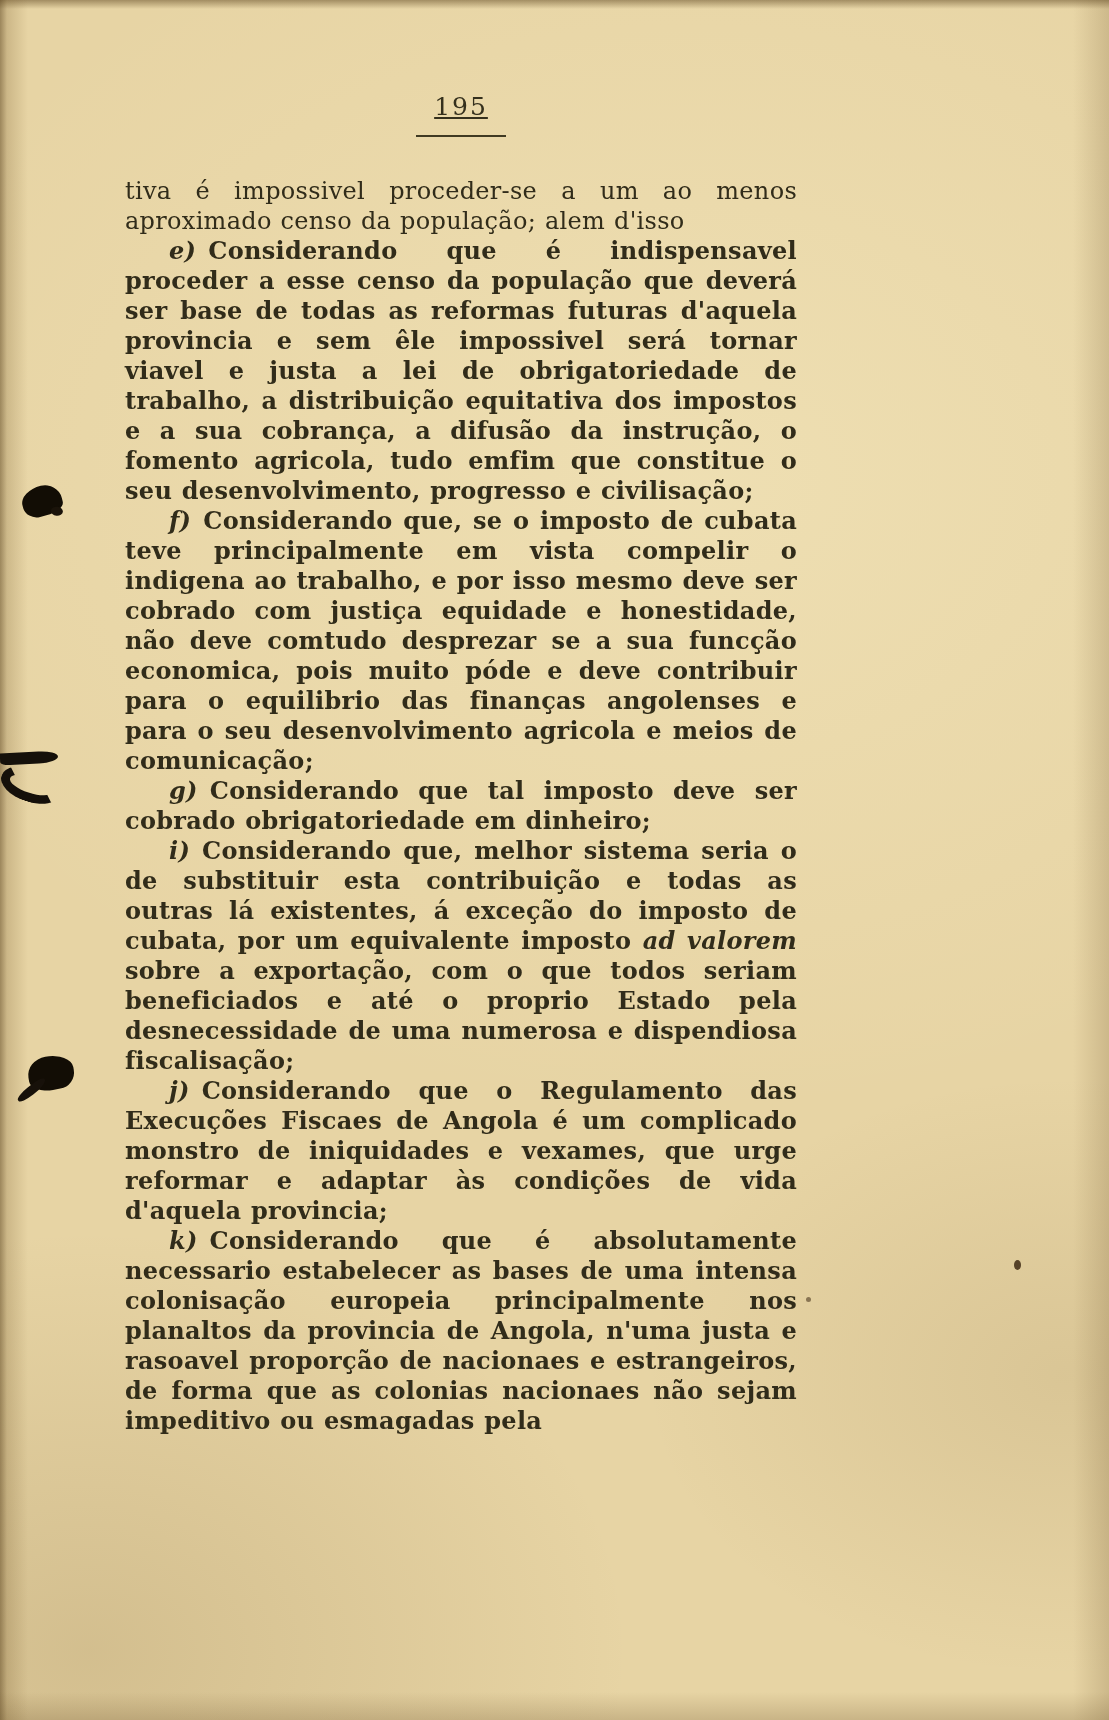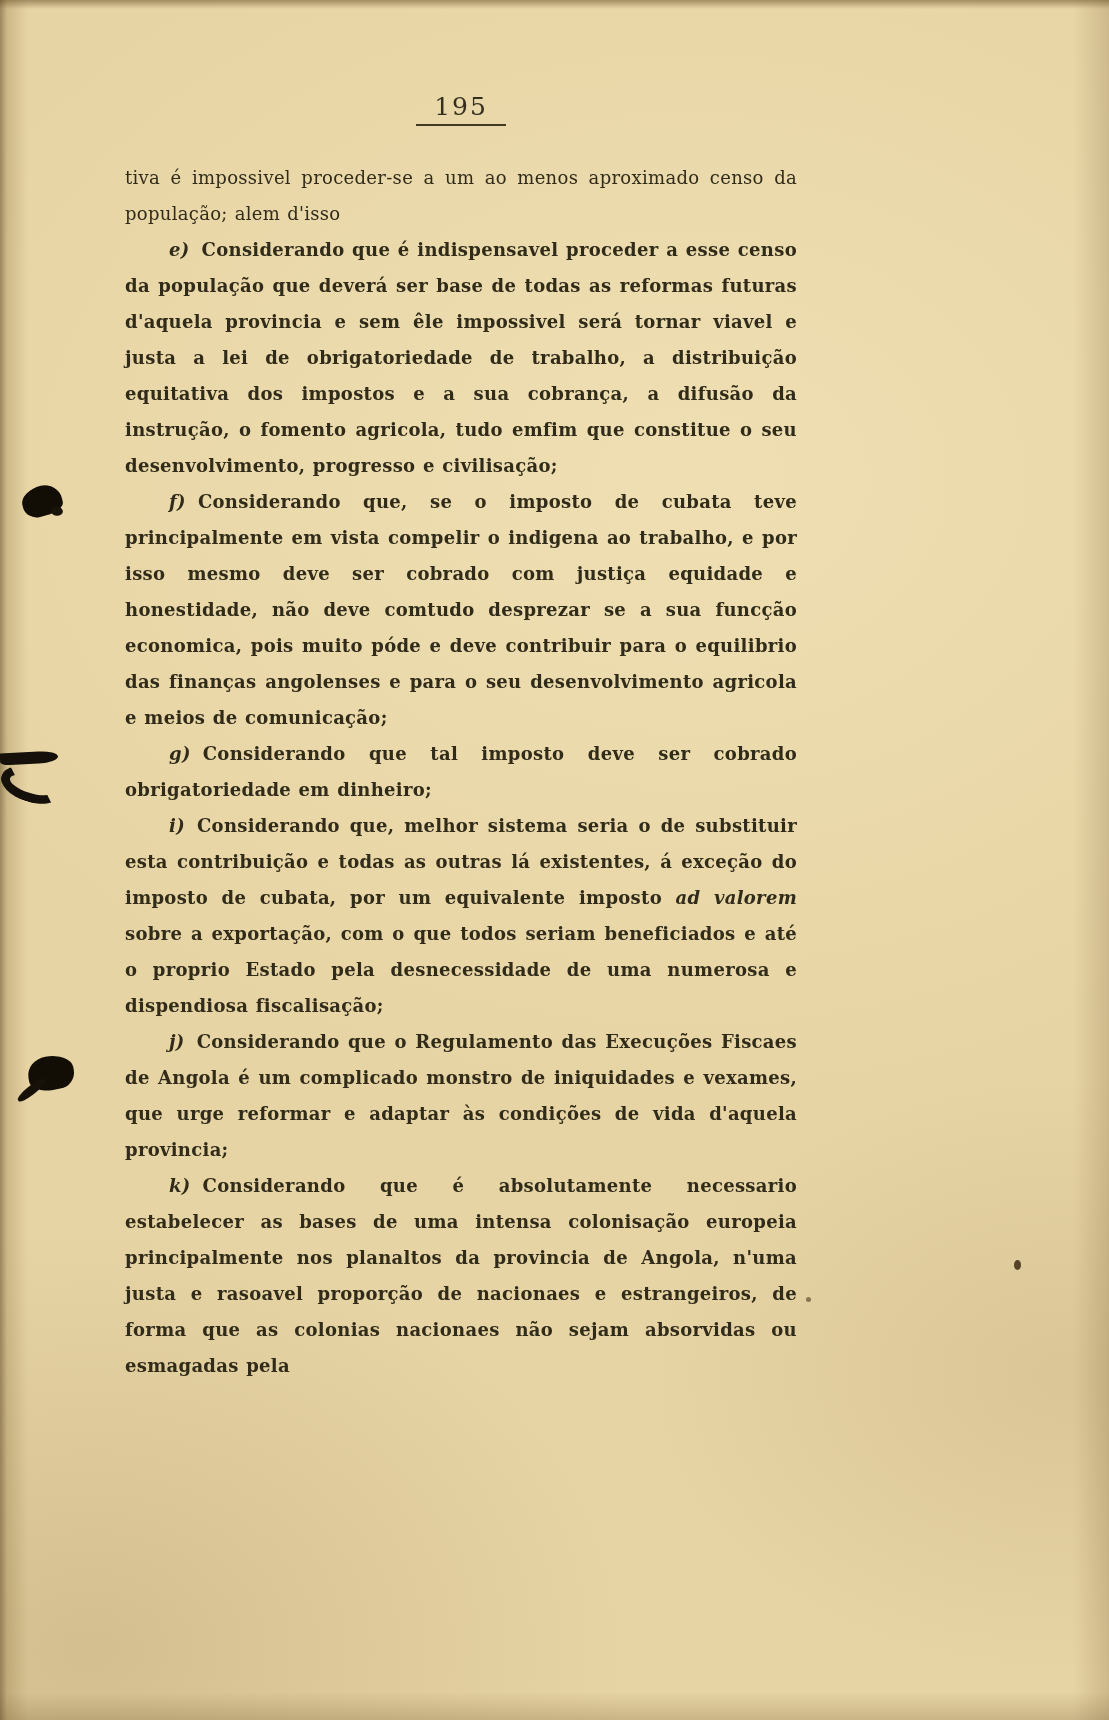--- a/index.html
+++ b/index.html
@@ -32,32 +32,33 @@
     left: 125px;
     top: 92px;
     width: 672px;
     text-align: center;
     color: #35301d;
   }
   .page-number {
     display: inline-block;
     font-size: 25px;
     letter-spacing: 2px;
-    padding: 0 18px 3px 18px;
+    padding: 0 18px 14px 18px;
     border-bottom: 2.5px solid #403a22;
+    text-decoration: underline;
   }
 
   .text-block {
     position: absolute;
     left: 125px;
-    top: 160px;
+    top: 176px;
     width: 672px;
     color: #312c1a;
-    font-size: 18px;
-    line-height: 36px;
+    font-size: 24px;
+    line-height: 30px;
     letter-spacing: 0.3px;
     word-spacing: 1px;
   }
   .para { margin: 0; text-align: justify; }
   .para.indent { text-indent: 44px; font-weight: bold; }
   .marker { font-style: italic; margin-right: 12px; }
   em { font-style: italic; }
 
   
   .smudge { position: absolute; }
@@ -127,21 +128,21 @@
     <span class="page-number">195</span>
   </div>
 
   <div class="text-block" id="text-block">
       <p class="para"><span>tiva é impossivel proceder-se a um ao menos aproximado censo da população; alem d'isso</span></p>
       <p class="para indent"><span class="marker">e)</span><span>Considerando que é indispensavel proceder a esse censo da população que deverá ser base de todas as reformas futuras d'aquela provincia e sem êle impossivel será tornar viavel e justa a lei de obrigatoriedade de trabalho, a distribuição equitativa dos impostos e a sua cobrança, a difusão da instrução, o fomento agricola, tudo emfim que constitue o seu desenvolvimento, progresso e civilisação;</span></p>
       <p class="para indent"><span class="marker">f)</span><span>Considerando que, se o imposto de cubata teve principalmente em vista compelir o indigena ao trabalho, e por isso mesmo deve ser cobrado com justiça equidade e honestidade, não deve comtudo desprezar se a sua funcção economica, pois muito póde e deve contribuir para o equilibrio das finanças angolenses e para o seu desenvolvimento agricola e meios de comunicação;</span></p>
       <p class="para indent"><span class="marker">g)</span><span>Considerando que tal imposto deve ser cobrado obrigatoriedade em dinheiro;</span></p>
       <p class="para indent"><span class="marker">i)</span><span>Considerando que, melhor sistema seria o de substituir esta contribuição e todas as outras lá existentes, á exceção do imposto de cubata, por um equivalente imposto </span><em>ad valorem</em><span> sobre a exportação, com o que todos seriam beneficiados e até o proprio Estado pela desnecessidade de uma numerosa e dispendiosa fiscalisação;</span></p>
       <p class="para indent"><span class="marker">j)</span><span>Considerando que o Regulamento das Execuções Fiscaes de Angola é um complicado monstro de iniquidades e vexames, que urge reformar e adaptar às condições de vida d'aquela provincia;</span></p>
-      <p class="para indent"><span class="marker">k)</span><span>Considerando que é absolutamente necessario estabelecer as bases de uma intensa colonisação europeia principalmente nos planaltos da provincia de Angola, n'uma justa e rasoavel proporção de nacionaes e estrangeiros, de forma que as colonias nacionaes não sejam absorvidas ou esmagadas pela</span></p>
+      <p class="para indent"><span class="marker">k)</span><span>Considerando que é absolutamente necessario estabelecer as bases de uma intensa colonisação europeia principalmente nos planaltos da provincia de Angola, n'uma justa e rasoavel proporção de nacionaes e estrangeiros, de forma que as colonias nacionaes não sejam impeditivo ou esmagadas pela</span></p>
     </div>
 
   <div class="smudge smudge-1"></div>
   <div class="smudge smudge-2a"></div>
   <div class="smudge smudge-2b"></div>
   <div class="smudge smudge-3"></div>
   <div class="smudge fleck-1"></div>
   <div class="smudge fleck-2"></div>
 
 </div>

